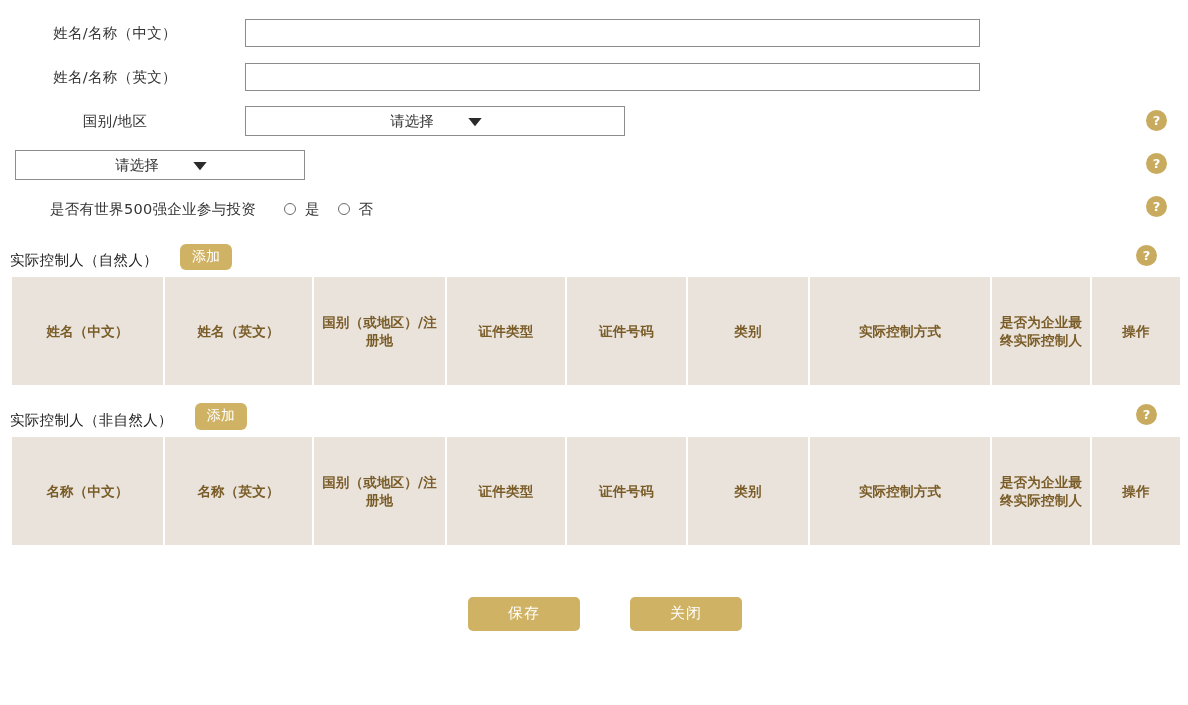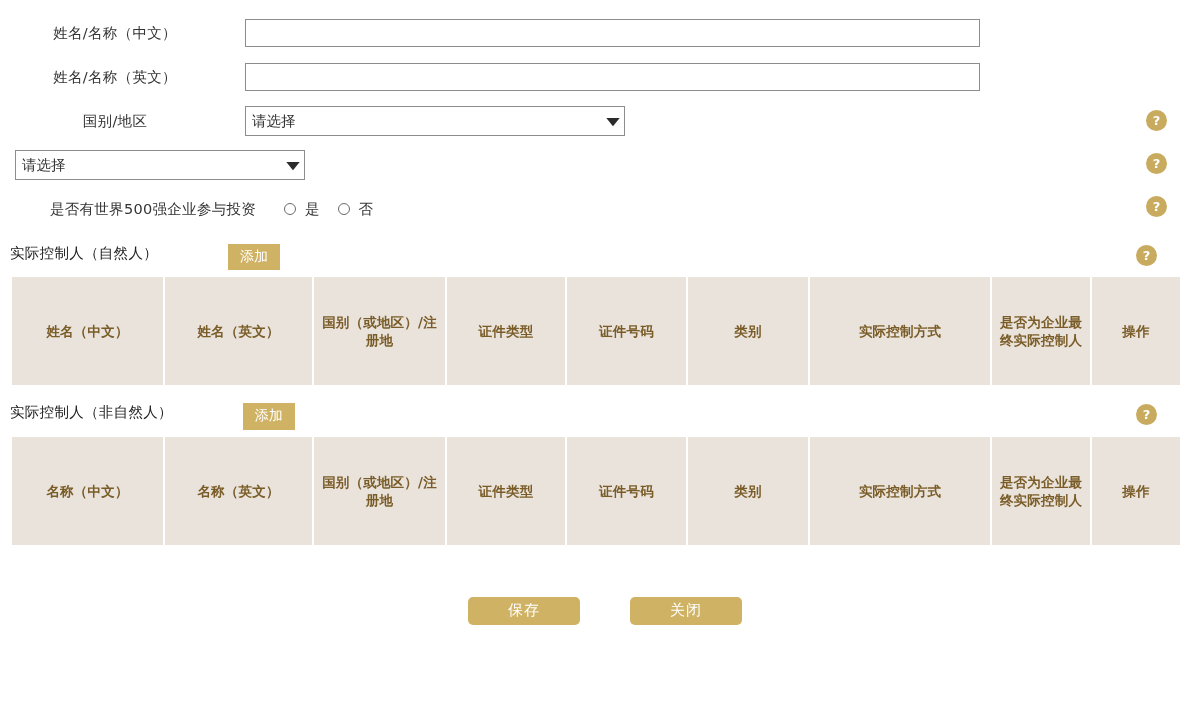--- a/index.html
+++ b/index.html
@@ -64,21 +64,21 @@
     height: 30px;
     box-sizing: border-box;
     border: 1px solid #8d8d8d;
     background: #ffffff;
     font-family: "DejaVu Sans", "Liberation Sans", sans-serif;
     font-size: 14.5px;
     color: #333;
     padding: 0 6px;
     display: flex;
     align-items: center;
-    justify-content: space-between;
+    justify-content: center;
     cursor: pointer;
     gap: 28px;
   }
   .select-box.country { width: 380px; }
   .select-box.fundsrc { width: 290px; }
   .select-caret {
     font-size: 13px;
     color: #2b2b2b;
     margin-left: 8px;
     line-height: 1;
@@ -125,38 +125,37 @@
     font-weight: bold;
     line-height: 21px;
     text-align: center;
     cursor: pointer;
     font-family: "DejaVu Sans", "Liberation Sans", sans-serif;
   }
 
   
   .section-head {
     display: flex;
-    align-items: flex-start;
+    align-items: flex-end;
     margin-top: 18px;
     margin-bottom: 7px;
     padding-left: 10px;
     position: relative;
-    gap: 48px;
   }
   .section-title {
     font-size: 14.5px;
     color: #222222;
     letter-spacing: 0.3px;
   }
   .btn-add {
     margin-left: 22px;
     background: #cfb263;
     color: #ffffff;
     border: none;
-    border-radius: 0;
+    border-radius: 6px;
     font-family: "DejaVu Sans", "Liberation Sans", sans-serif;
     font-size: 14px;
     padding: 5px 12px 6px 12px;
     cursor: pointer;
     line-height: 1.1;
   }
 
   
   .data-table {
     width: 1168px;
@@ -181,21 +180,21 @@
   
   .footer-actions {
     margin-top: 52px;
     display: flex;
     justify-content: center;
     gap: 50px;
     padding-left: 22px;
   }
   .btn-action {
     width: 112px;
-    height: 28px;
+    height: 34px;
     background: #cfb263;
     color: #ffffff;
     border: none;
     border-radius: 5px;
     font-family: "DejaVu Sans", "Liberation Sans", sans-serif;
     font-size: 15px;
     cursor: pointer;
     letter-spacing: 1px;
   }
 </style>

